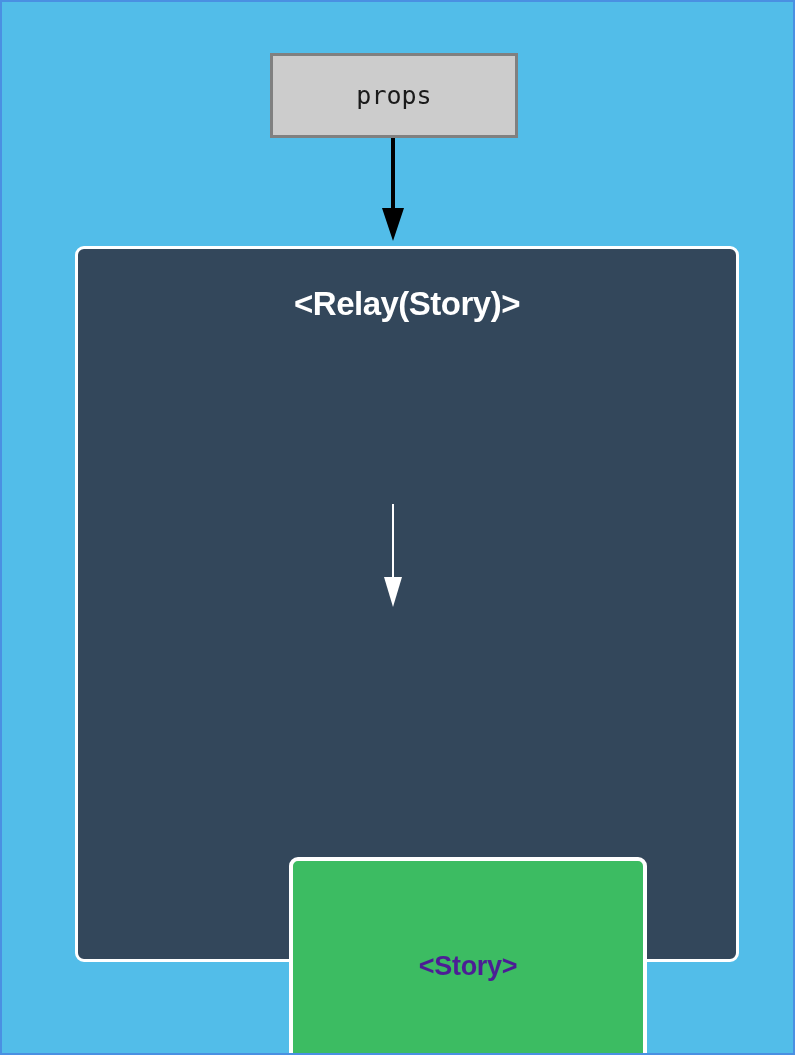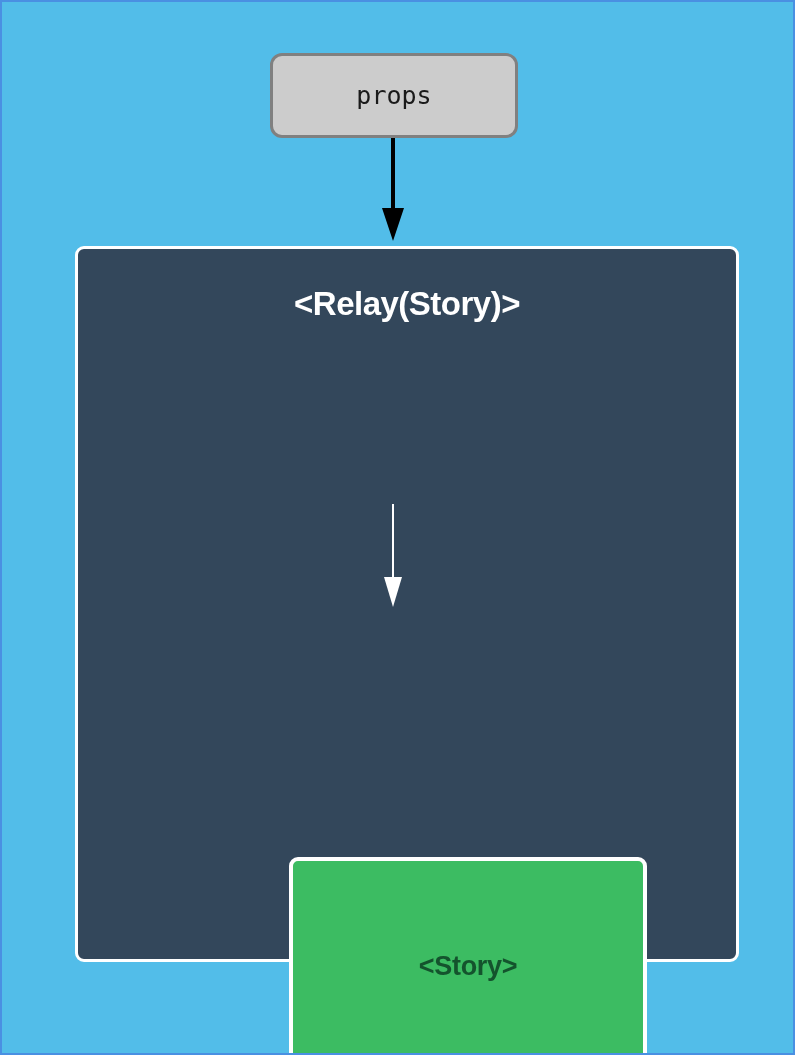--- a/index.html
+++ b/index.html
@@ -24,21 +24,20 @@
     overflow: hidden;
   }
 
   
   .node {
     position: absolute;
     box-sizing: border-box;
     display: flex;
     align-items: center;
     justify-content: center;
-    border-radius: 12px;
   }
 
   
   #props-outer-box {
     left: 268px;
     top: 51px;
     width: 248px;
     height: 85px;
     background: #cccccc;
     border: 3px solid #808080;
@@ -96,21 +95,21 @@
     width: 358px;
     height: 219px;
     background: #3cbc62;
     border: 4px solid #ffffff;
     border-radius: 9px;
   }
   #story-box .box-label {
     font-family: "Liberation Sans", sans-serif;
     font-size: 27px;
     font-weight: bold;
-    color: #14532d;
+    color: #4c1d95;
     letter-spacing: -0.3px;
     text-align: right;
   }
 
   
   #arrow-layer {
     position: absolute;
     left: 0;
     top: 0;
     width: 795px;

